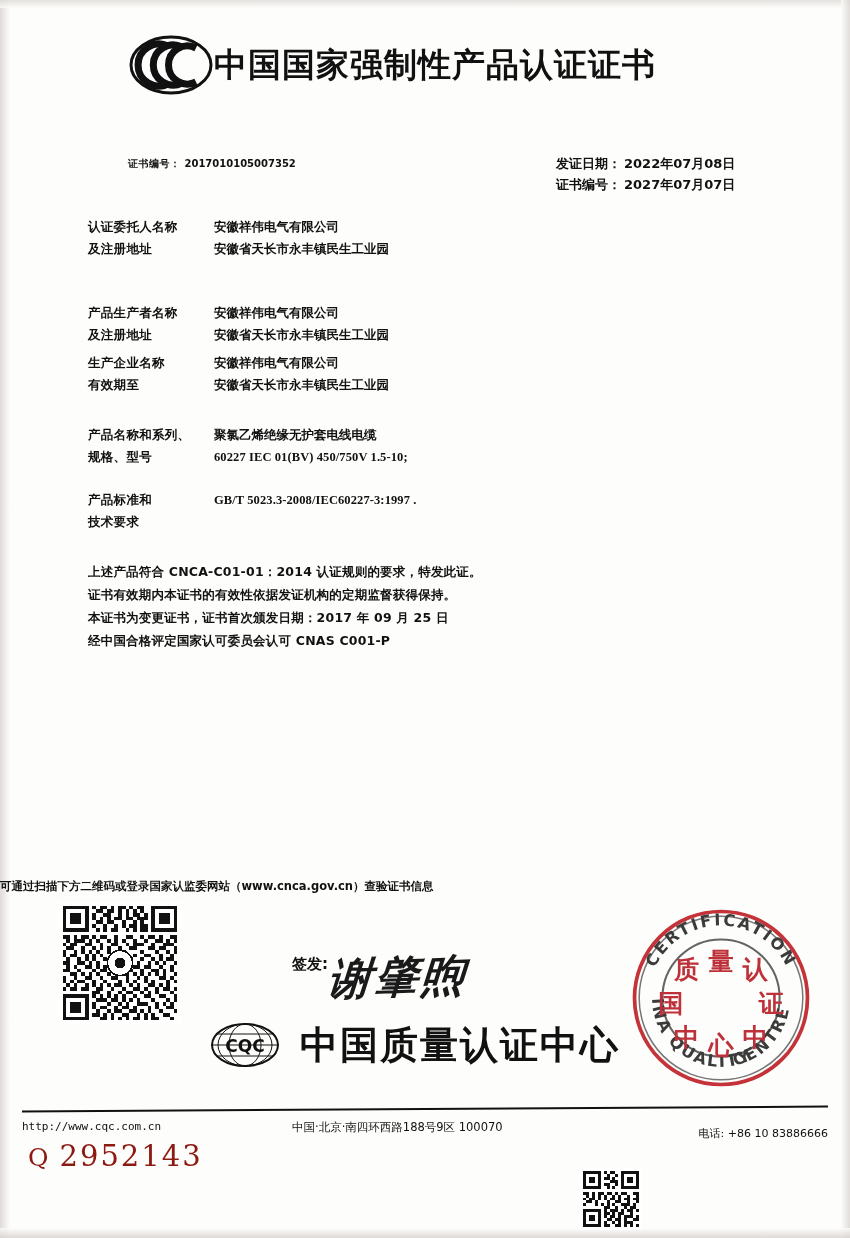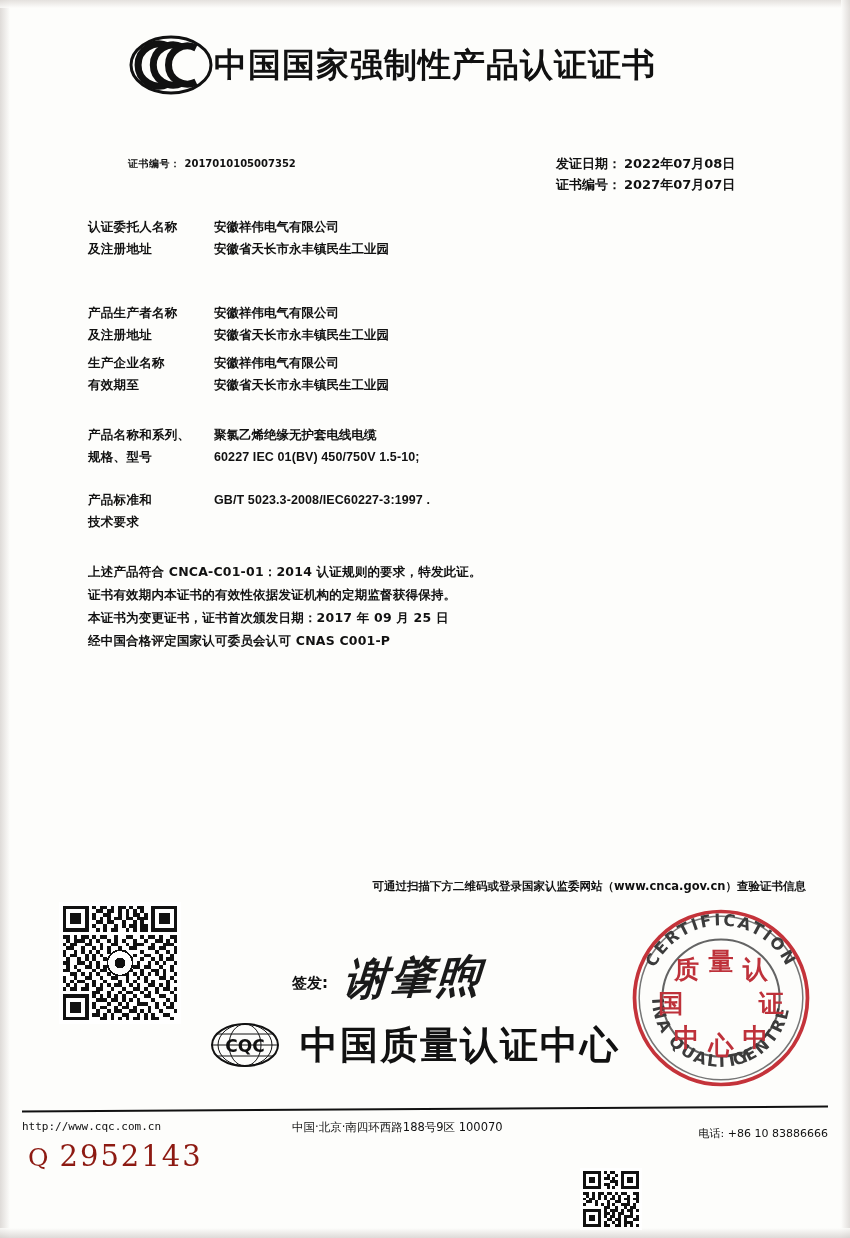--- a/index.html
+++ b/index.html
@@ -95,21 +95,21 @@
     letter-spacing: .3px;
   }
   .field .value {
     font-size: 12.5px;
     line-height: 22px;
     font-weight: bold;
     color: #111;
     margin-left: 8px;
   }
   .field .value .alnum {
-    font-family: Liberation Sans, sans-serif;
+    font-family: Liberation Serif, serif;
     letter-spacing: .1px;
   }
   .f1 { top: 216px; }
   .f2 { top: 302px; }
   .f3 { top: 352px; }
   .f4 { top: 424px; }
   .f5 { top: 489px; }
 
   
   .statement {
@@ -121,21 +121,21 @@
     font-weight: bold;
     letter-spacing: .2px;
     white-space: nowrap;
   }
 
   
   .verify-note {
     position: absolute;
     left: 0; top: 879px;
     width: 806px;
-    text-align: right;
+    text-align: left;
     font-size: 11.5px;
     font-weight: bold;
     color: #111;
   }
 
   
   .qr-main {
     position: absolute;
     left: 59px; top: 902px;
     width: 122px; height: 122px;
@@ -144,22 +144,20 @@
     position: absolute;
     left: 580px; top: 1168px;
     width: 62px; height: 62px;
   }
 
   
   .sign-row {
     position: absolute;
     left: 292px; top: 955px;
     display: flex;
-    align-items: flex-end;
-    gap: 16px;
   }
   .sign-label {
     font-size: 15px;
     font-weight: bold;
     color: #111;
     padding-bottom: 6px;
   }
   .sign-name {
     font-family: "DejaVu Serif", serif;
     font-size: 44px;

